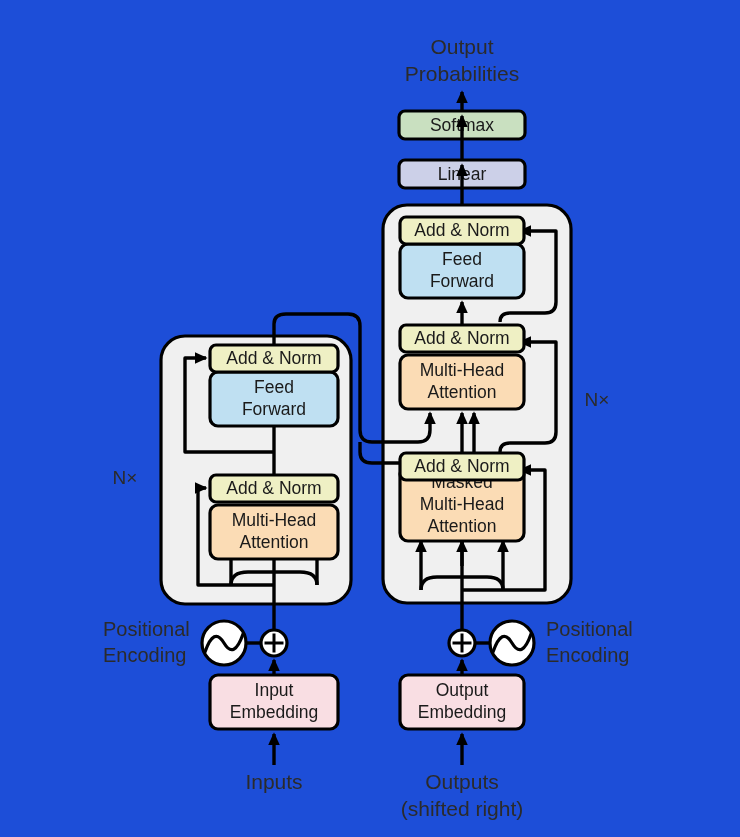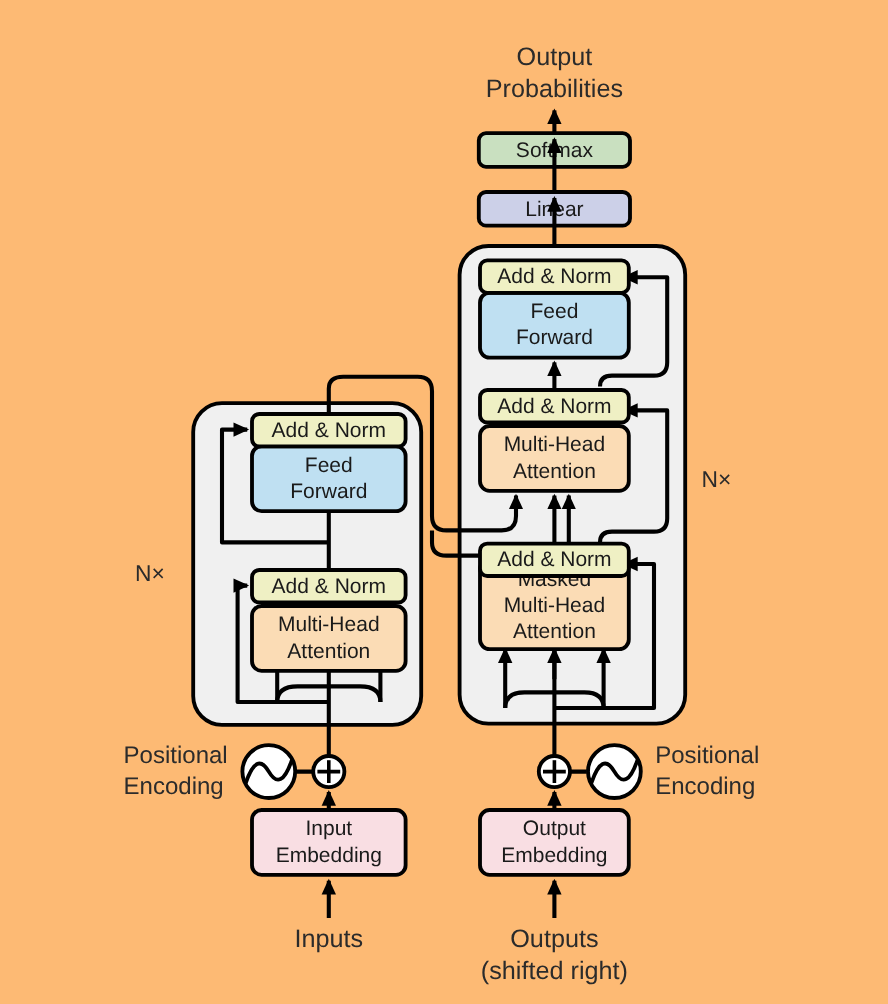--- a/index.html
+++ b/index.html
@@ -7,21 +7,21 @@
     padding: 0;
     background: #ffffff;
   }
   body {
     font-family: "Liberation Sans", sans-serif;
   }
   #diagram-root {
     position: relative;
     width: 740px;
     height: 837px;
-    background: #fdba74;
+    background: #1d4ed8;
     overflow: hidden;
   }
   #diagram-svg {
     position: absolute;
     top: 0;
     left: 0;
     width: 740px;
     height: 837px;
   }
   .blk-rect {

